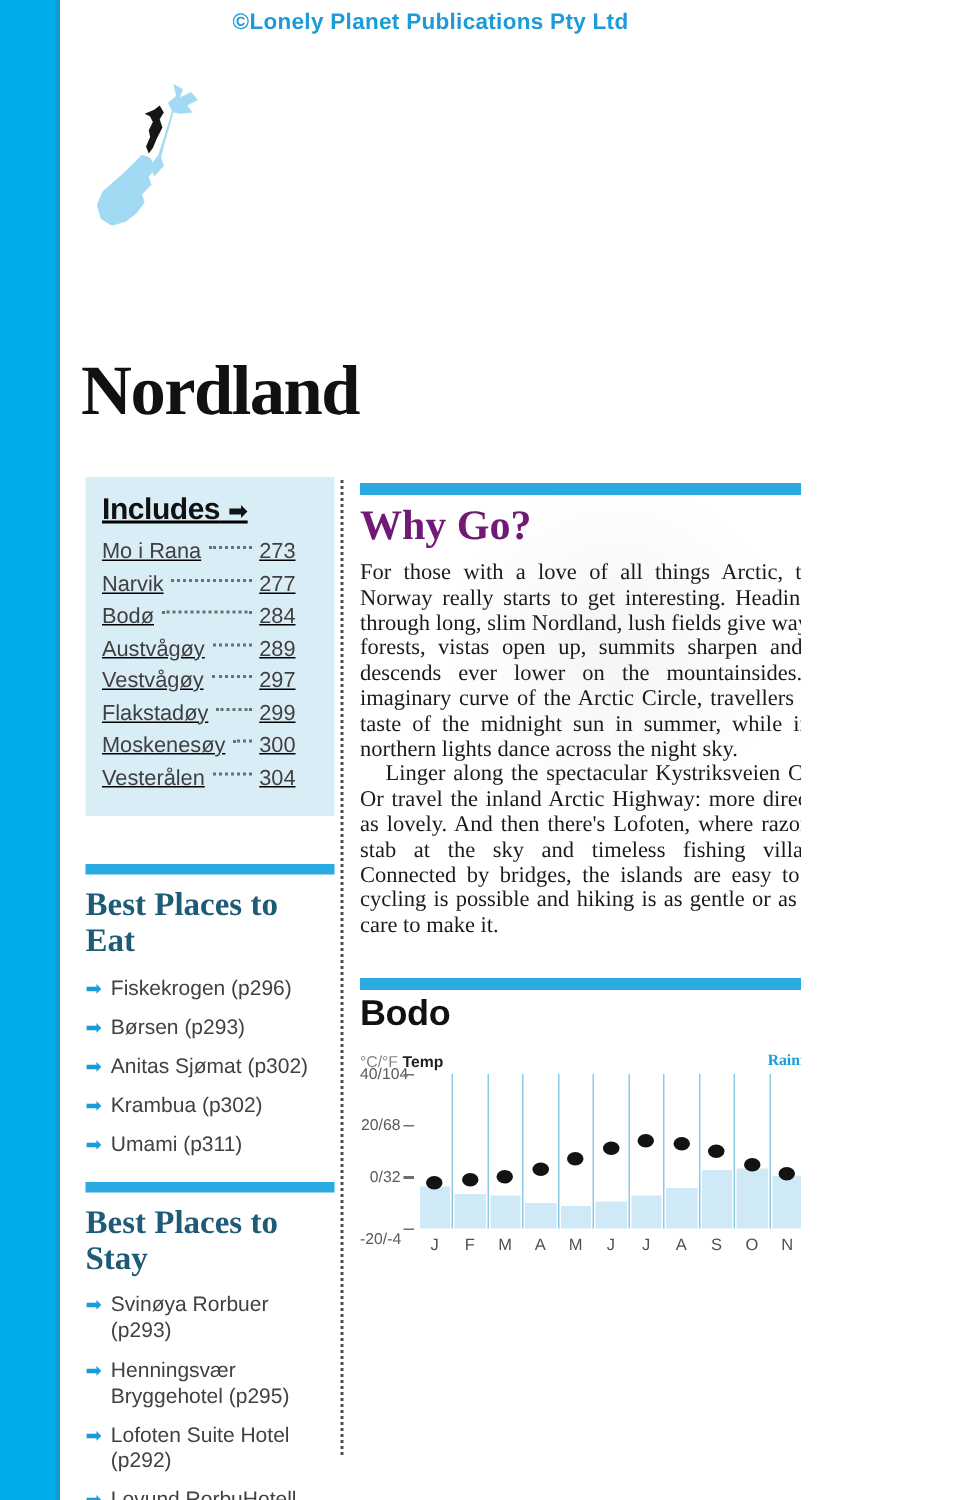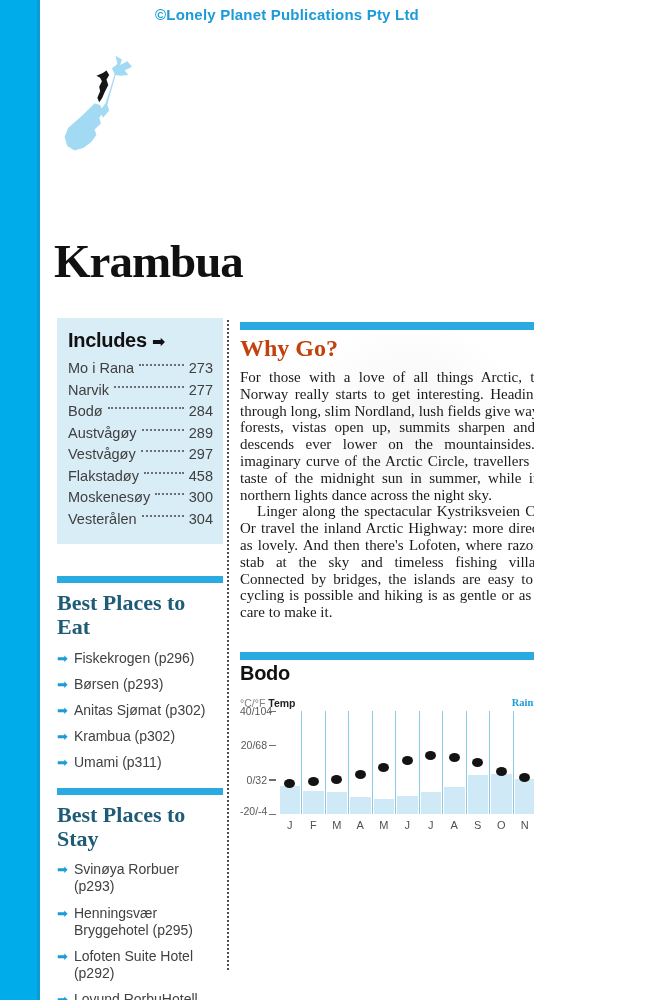--- a/index.html
+++ b/index.html
@@ -13,47 +13,47 @@
   .page-title{position:absolute;left:54px;top:234px;margin:0;
               font-family:"Liberation Serif","DejaVu Serif",serif;
               font-size:47px;font-weight:bold;color:#111111;letter-spacing:-1px;}
   .watermark{position:absolute;left:290px;top:322px;width:240px;height:220px;border-radius:50%;
              background:radial-gradient(circle,rgba(110,110,110,0.07),rgba(110,110,110,0) 70%);}
   .col-divider{position:absolute;left:227px;top:320px;height:650px;width:0;
                border-left:2px dotted #4d4d4d;}
 
   
   .left-col{position:absolute;left:57px;top:318px;width:166px;}
-  .includes-box{background:#d9edf7;padding:11px 10px 12px 11px;box-sizing:border-box;width:166px;}
+  .includes-box{background:#d9edf7;padding:11px 26px 12px 11px;box-sizing:border-box;width:166px;text-decoration:underline;}
   .includes-head{font-size:20px;font-weight:800;color:#111111;margin:0 0 8px 0;letter-spacing:-0.3px;}
   .inc-arrow{color:#111111;font-size:16px;}
   .inc-row{display:flex;align-items:center;font-size:14.5px;color:#3f3f3f;margin-bottom:5.5px;}
   .inc-leader{flex:1;border-bottom:2px dotted #6d6e71;margin:0 5px;transform:translateY(-3px);}
   .inc-page{white-space:nowrap;}
   .sec-bar{height:7px;background:#29abe2;}
   .sec-head{font-family:"Liberation Serif","DejaVu Serif",serif;font-size:22px;font-weight:bold;
             color:#1d5b77;line-height:1.08;margin:8px 0 11px 0;}
   .blist{list-style:none;margin:0;padding:0;}
   .blist li{display:flex;align-items:flex-start;gap:6px;font-size:14px;line-height:1.22;
             color:#414042;margin-bottom:9px;}
   .bullet-arrow{color:#1b9cd8;font-size:13px;flex:0 0 auto;transform:translateY(1px);}
   .eat-sec{margin-top:32px;}
   .stay-sec{margin-top:17px;}
 
   
   .right-col{position:absolute;left:240px;top:318px;width:375px;}
   .sec-bar8{height:8px;background:#29abe2;}
   .whygo{margin-top:4px;}
-  .rc-head{font-family:"Liberation Serif","DejaVu Serif",serif;font-size:24px;font-weight:bold;
-           color:#c2410c;margin:5px 0 7px 0;}
+  .rc-head{font-family:"Liberation Serif","DejaVu Serif",serif;font-size:28px;font-weight:bold;
+           color:#701a75;margin:5px 0 7px 0;}
   .body-text{font-family:"Liberation Serif","DejaVu Serif",serif;font-size:15px;line-height:16.8px;
              color:#1a1a1a;text-align:justify;margin:0;}
   .body-text.indent{text-indent:17px;}
   .whentogo{position:absolute;top:334px;left:0;width:375px;}
-  .city-head{font-size:20px;font-weight:800;color:#111111;margin:2px 0 12px 0;letter-spacing:-0.3px;}
+  .city-head{font-size:24px;font-weight:800;color:#111111;margin:2px 0 12px 0;letter-spacing:-0.3px;}
 
   
   .chart{position:relative;width:375px;height:150px;margin-top:8px;font-size:10.5px;}
   .axis-hdr-left{position:absolute;left:0;top:0;}
   .axis-hdr-right{position:absolute;right:18px;top:0;font-family:Liberation Serif, serif;}
   .lab-gray{color:#808285;}
   .lab-bold{color:#231f20;font-weight:bold;margin-left:3px;}
   .rain-bold{color:#1b9cd8;font-weight:bold;margin-right:3px;}
   .rain-light{color:#56b7e2;}
   .tick-label-left{position:absolute;left:0;width:27px;text-align:right;color:#58595b;}
@@ -75,21 +75,21 @@
   <div class="pub-header">©Lonely Planet Publications Pty Ltd</div>
 
   <div class="map">
     <svg viewBox="0 0 90 128" width="82" height="126">
       <path d="M44,64 L48,72 L43,78 L45,84 L38,91 L40,97 L34,105 L26,111 L16,114 L8,109 L5,99 L9,89 L17,82 L25,75 L32,68 L38,62 Z" fill="#a3daf3"></path>
       <path d="M50,62 L54,50 L57,40 L60,30 L57,24 L63,19 L61,10 L68,14 L66,20 L74,16 L79,22 L71,26 L75,31 L66,32 L61,31 L58,42 L55,52 L52,64 L54,70 L47,78 L44,70 Z" fill="#a3daf3"></path>
       <path d="M47,29 L51,26 L54,31 L51,36 L53,42 L49,50 L46,57 L43,61 L41,56 L44,49 L43,44 L46,38 L44,34 L40,32 Z" fill="#161616"></path>
     </svg>
   </div>
 
-  <h1 class="page-title">Krambua</h1>
+  <h1 class="page-title">Nordland</h1>
 
   <div class="watermark"></div>
   <div class="col-divider"></div>
 
   <div class="left-col">
 
     <div class="includes-box">
       <div class="includes-head">
         <span>Includes</span>
         <span class="inc-arrow">➡</span>
@@ -115,21 +115,21 @@
           <span class="inc-page">289</span>
         </div>
       <div class="inc-row">
           <span>Vestvågøy</span>
           <span class="inc-leader"></span>
           <span class="inc-page">297</span>
         </div>
       <div class="inc-row">
           <span>Flakstadøy</span>
           <span class="inc-leader"></span>
-          <span class="inc-page">458</span>
+          <span class="inc-page">299</span>
         </div>
       <div class="inc-row">
           <span>Moskenesøy</span>
           <span class="inc-leader"></span>
           <span class="inc-page">300</span>
         </div>
       <div class="inc-row">
           <span>Vesterålen</span>
           <span class="inc-leader"></span>
           <span class="inc-page">304</span>
@@ -254,21 +254,21 @@
           <div class="month-label" style="left: 226px; width: 23.5px; top: 122px;">S</div>
           <div class="month-label" style="left: 249.5px; width: 23.5px; top: 122px;">O</div>
           <div class="month-label" style="left: 273px; width: 23.5px; top: 122px;">N</div>
           <div class="month-label" style="left: 296.5px; width: 23.5px; top: 122px;">D</div>
           <div class="tick-label-left" style="top: 8px;">40/104</div>
           <div class="tick-dash-left" style="left: 29px; top: 13.5px;"></div>
           <div class="tick-label-left" style="top: 42.3333px;">20/68</div>
           <div class="tick-dash-left" style="left: 29px; top: 47.8333px;"></div>
           <div class="tick-label-left" style="top: 76.6667px;">0/32</div>
           <div class="tick-dash-left" style="left: 29px; top: 82.1667px;"></div>
-          <div class="tick-label-left" style="top: 108px;">-20/-4</div>
+          <div class="tick-label-left" style="top: 118px;">-20/-4</div>
           <div class="tick-dash-left" style="left: 29px; top: 116.5px;"></div>
           <div class="tick-dash-right" style="left: 324px; top: 13.5px;"></div>
           <div class="tick-label-right" style="left: 334px; top: 8px;">12/300</div>
           <div class="tick-dash-right" style="left: 324px; top: 47.8333px;"></div>
           <div class="tick-label-right" style="left: 334px; top: 42.3333px;">8/200</div>
           <div class="tick-dash-right" style="left: 324px; top: 82.1667px;"></div>
           <div class="tick-label-right" style="left: 334px; top: 76.6667px;">9/100</div>
           <div class="tick-dash-right" style="left: 324px; top: 116.5px;"></div>
           <div class="tick-label-right" style="left: 334px; top: 111px;">0</div>
         </div>

